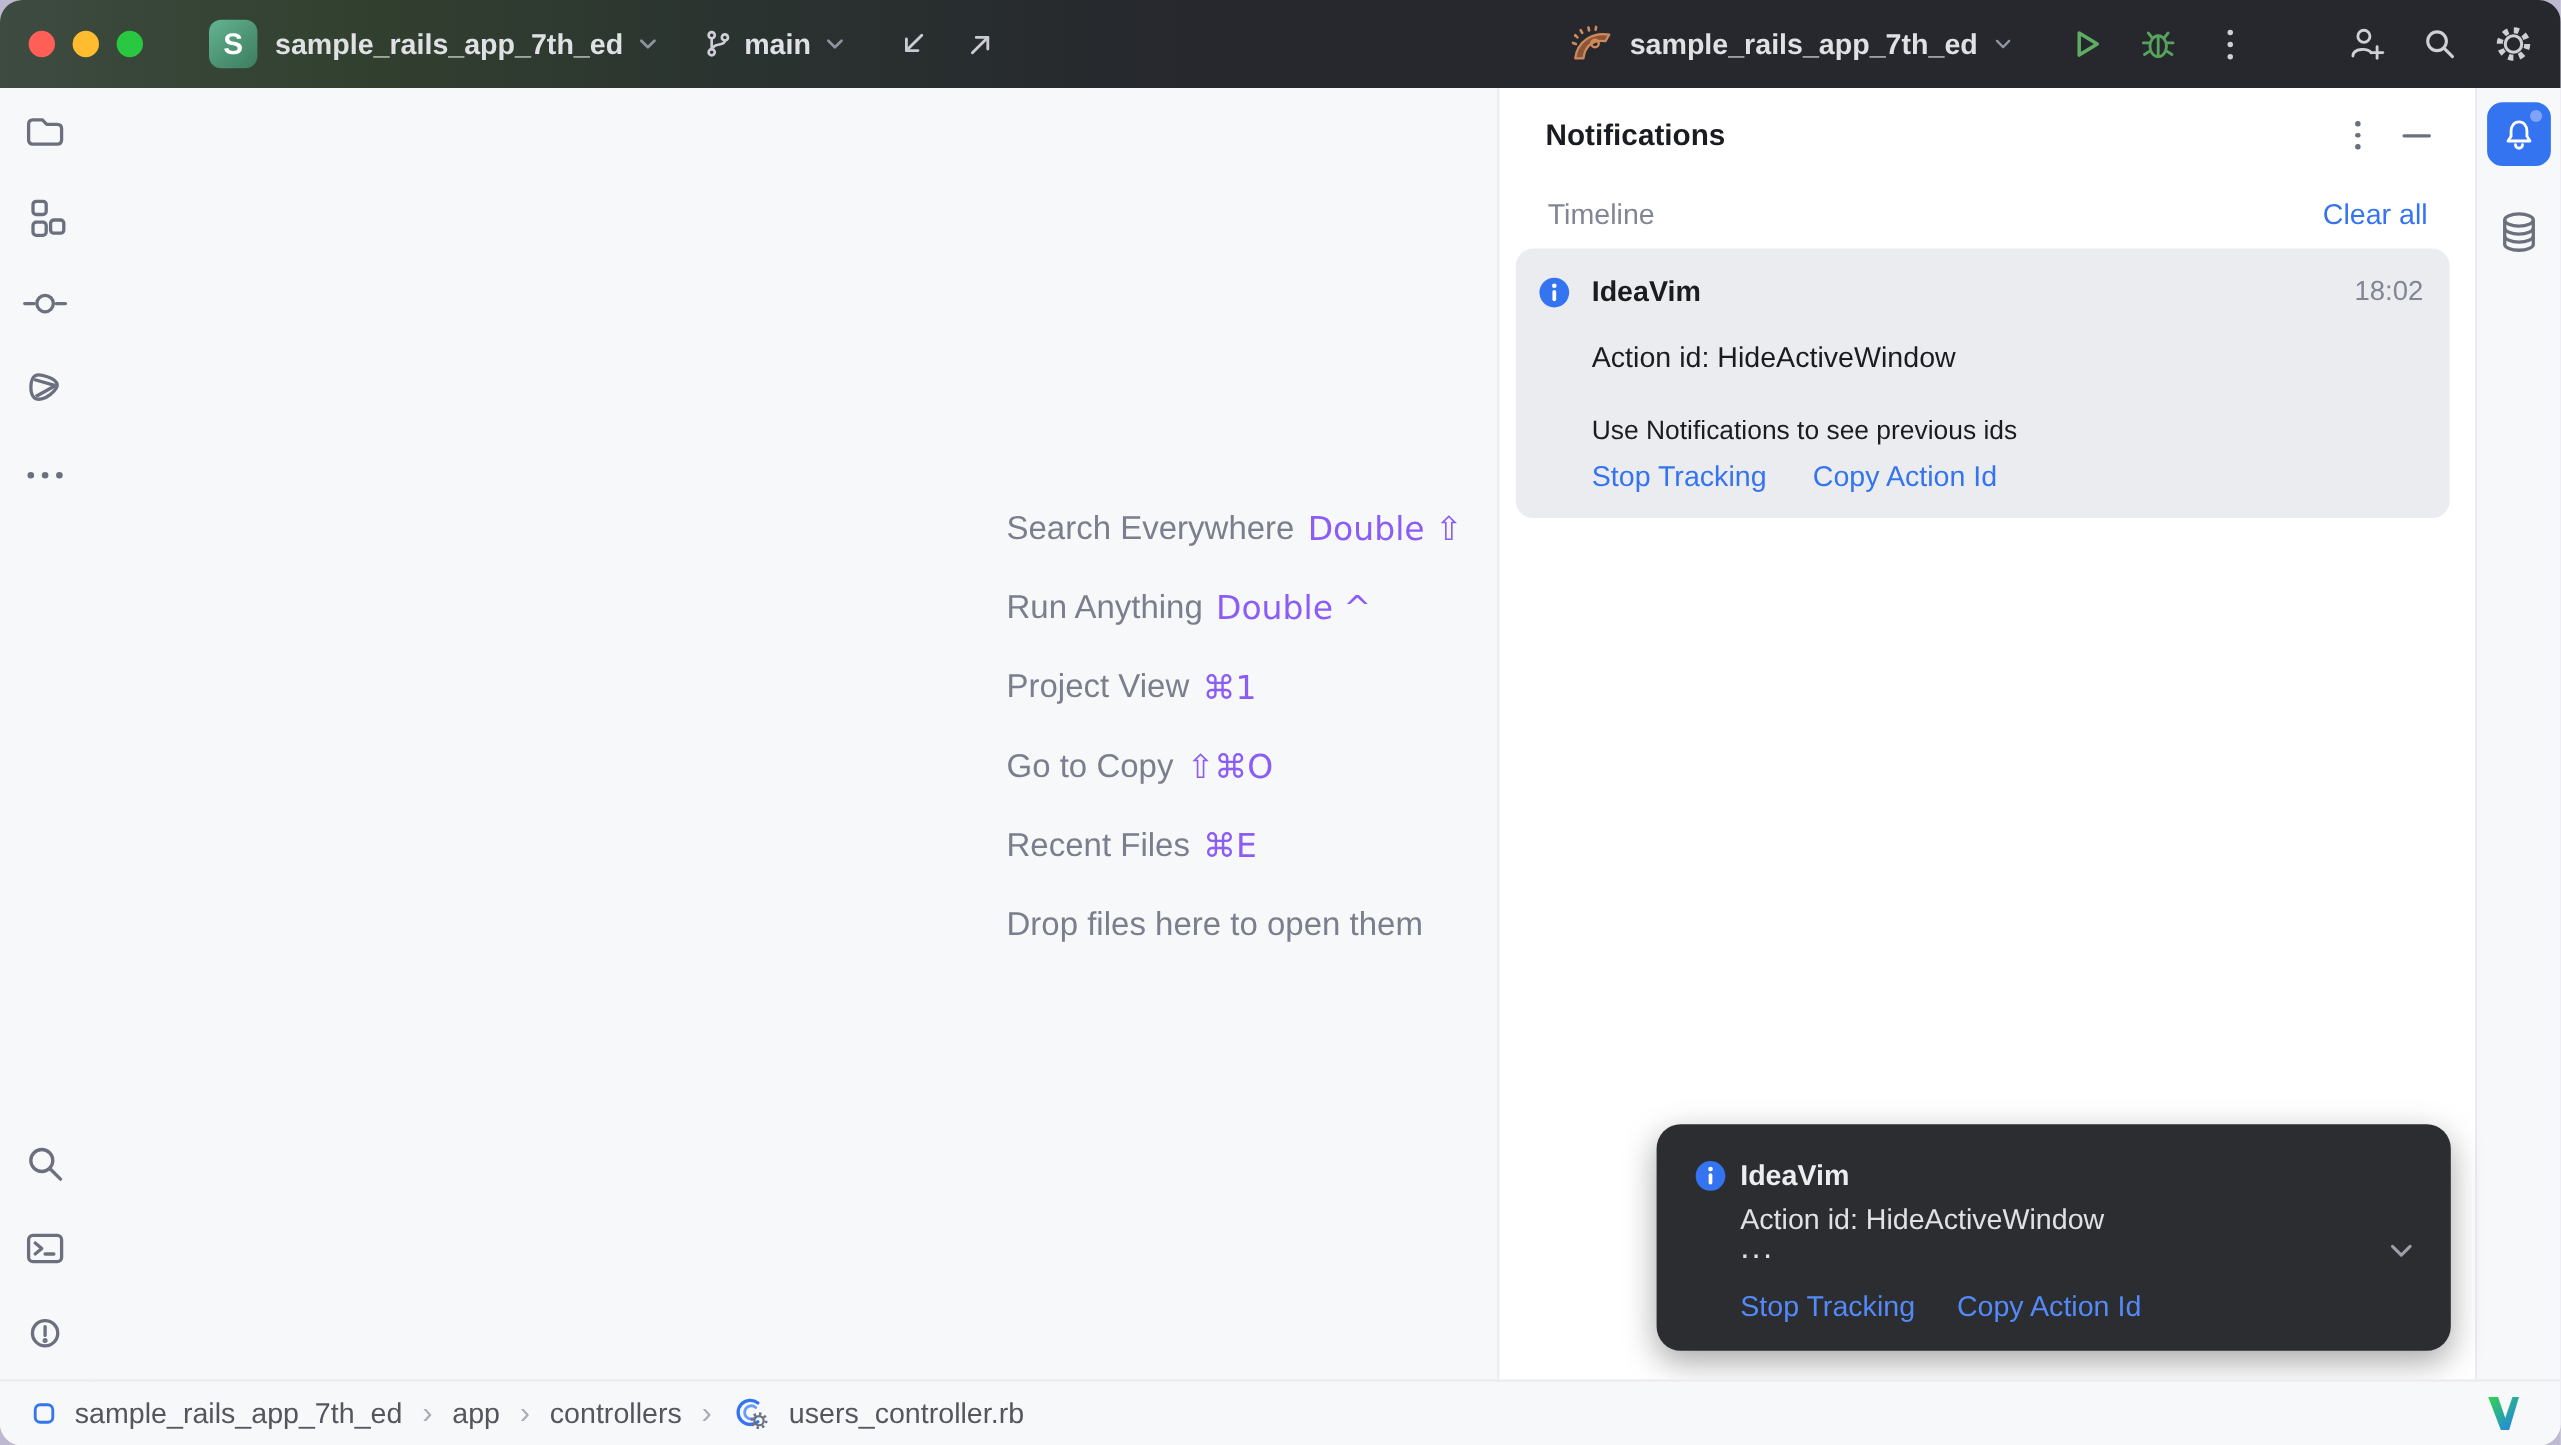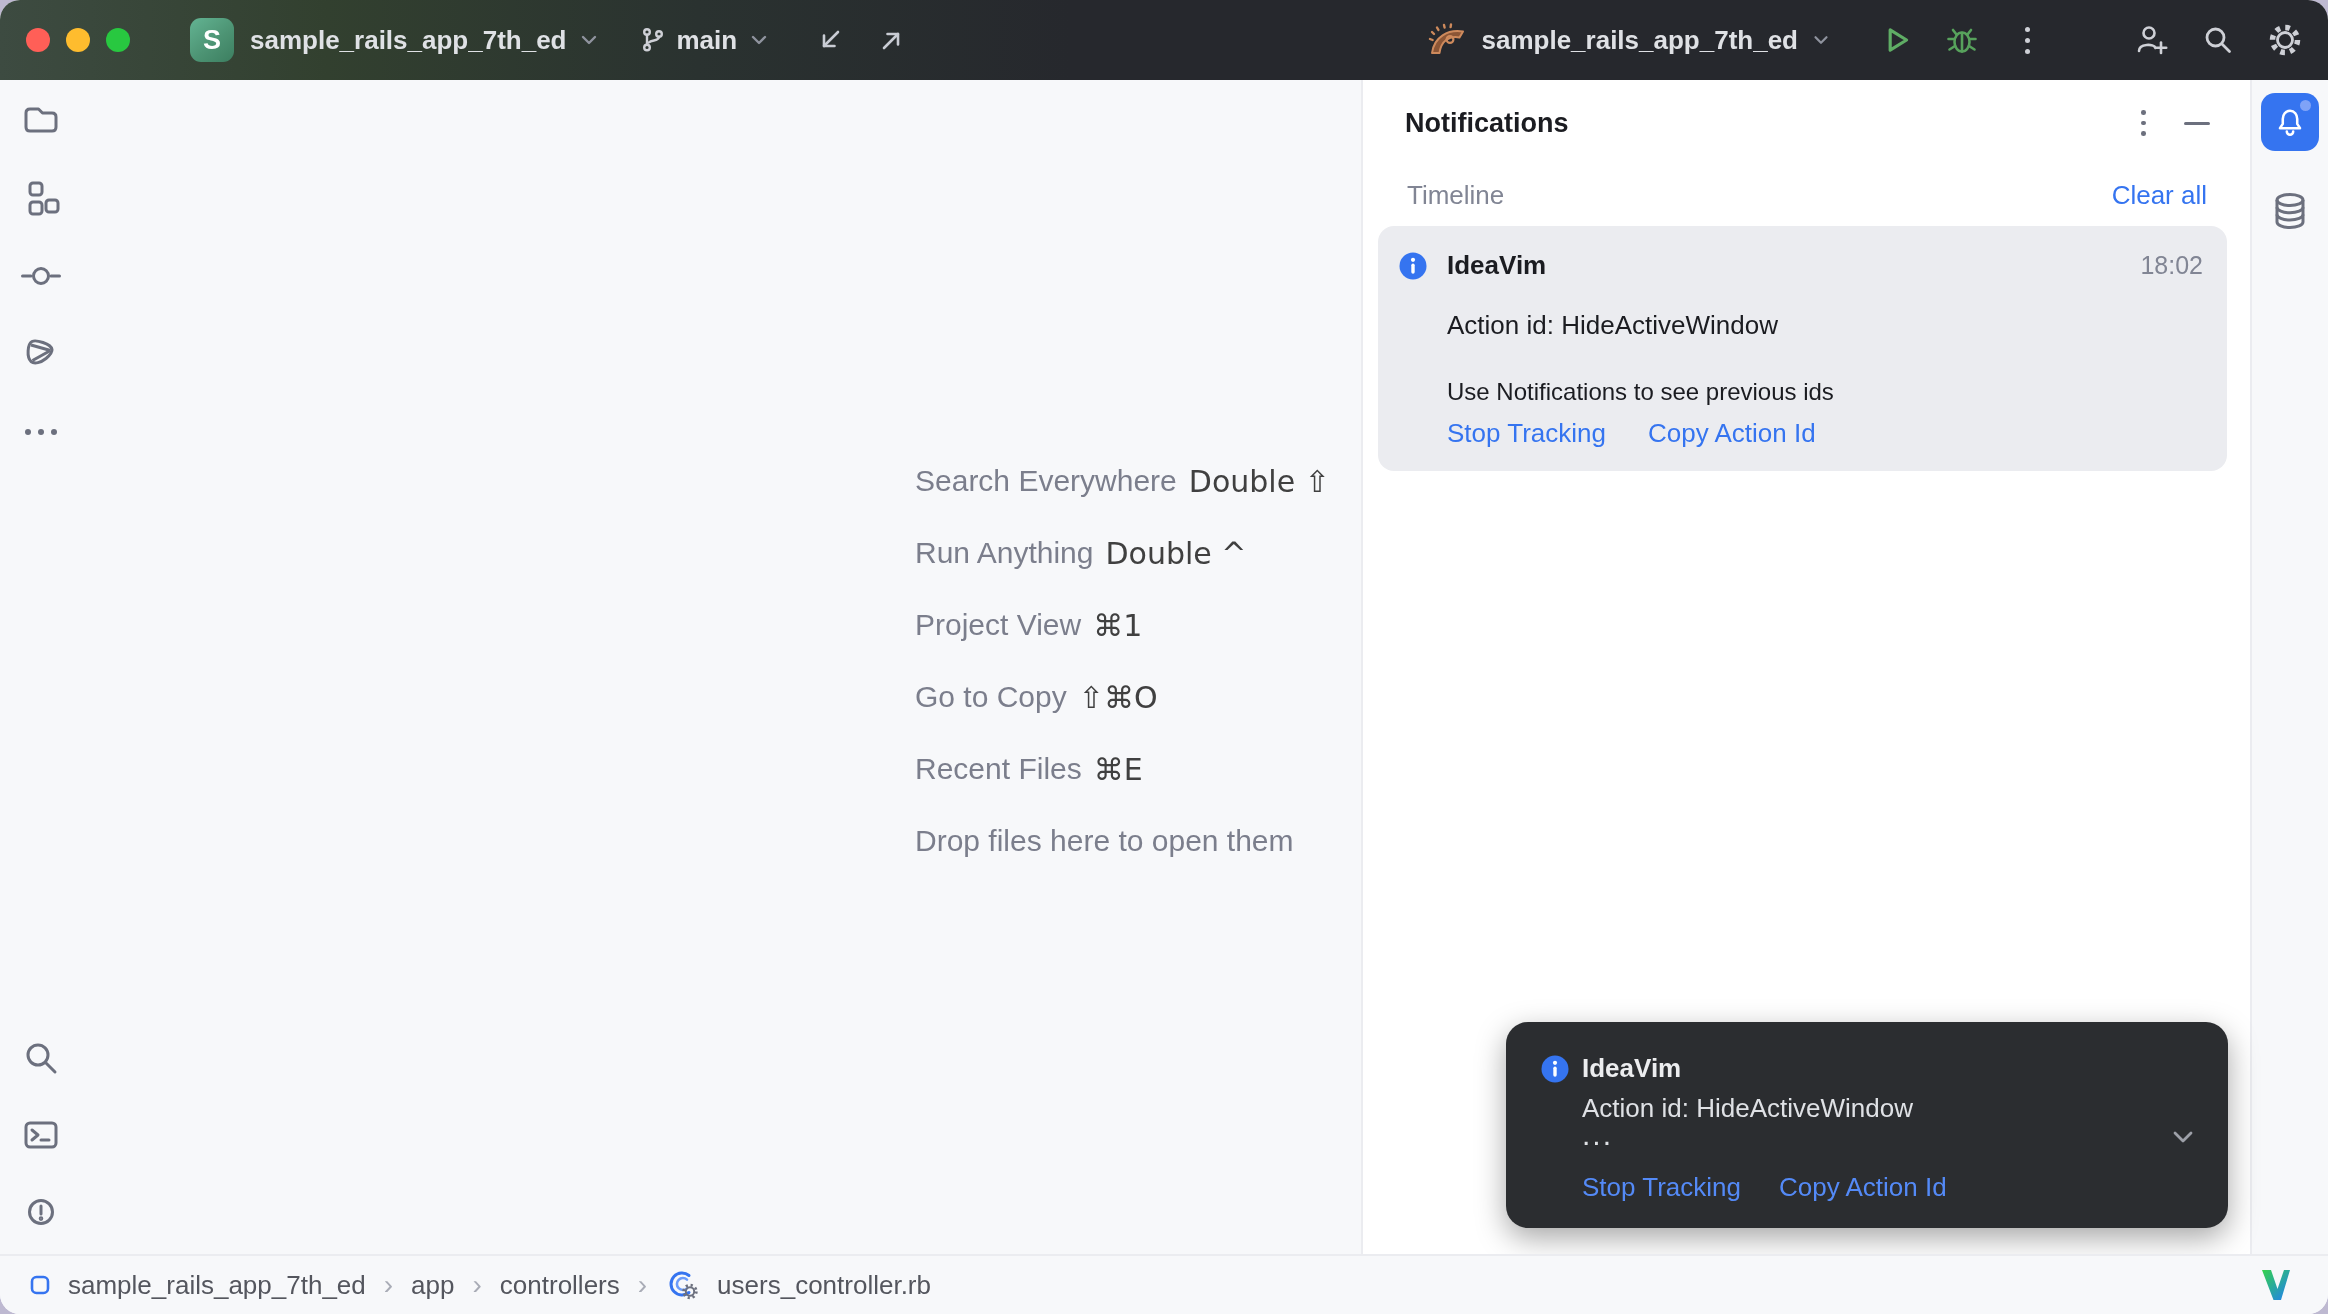--- a/index.html
+++ b/index.html
@@ -43,21 +43,21 @@
   .leftstrip .bottom{margin-top:auto;display:flex;flex-direction:column;gap:33px;margin-bottom:22px;align-items:center;}
   .tool-btn{width:44px;height:44px;display:flex;align-items:center;justify-content:center;border-radius:8px;}
   .dots3{display:flex;gap:7px;}
   .dots3 i{width:6px;height:6px;border-radius:50%;background:#6C707E;}
   
   .editor{
     position:absolute;left:82px;top:80px;right:76px;bottom:58px;background:#F7F8FA;overflow:hidden;
   }
   .hints{position:absolute;left:833px;top:365px;}
   .hint-row{height:72px;display:flex;align-items:center;white-space:nowrap;font-size:30px;color:#7b7e8c;}
-  .hint-row .k{color:#404040;margin-left:12px;font-family:"DejaVu Sans", sans-serif;}
+  .hint-row .k{color:#8b5cf6;margin-left:12px;font-family:"DejaVu Sans", sans-serif;}
   
   .panel{
     position:absolute;top:80px;bottom:58px;right:76px;width:889px;background:#ffffff;
     border-left:2px solid #EBECF0;z-index:10;
   }
   .panel-header{height:86px;display:flex;align-items:center;padding:0 42px;}
   .panel-title{font-size:27px;font-weight:700;color:#1b1c21;}
   .panel-header-icons{margin-left:auto;display:flex;align-items:center;gap:38px;}
   .kebab-sm{display:flex;flex-direction:column;gap:6px;align-items:center;}
   .kebab-sm i{width:4.6px;height:4.6px;border-radius:50%;background:#6C707E;}

